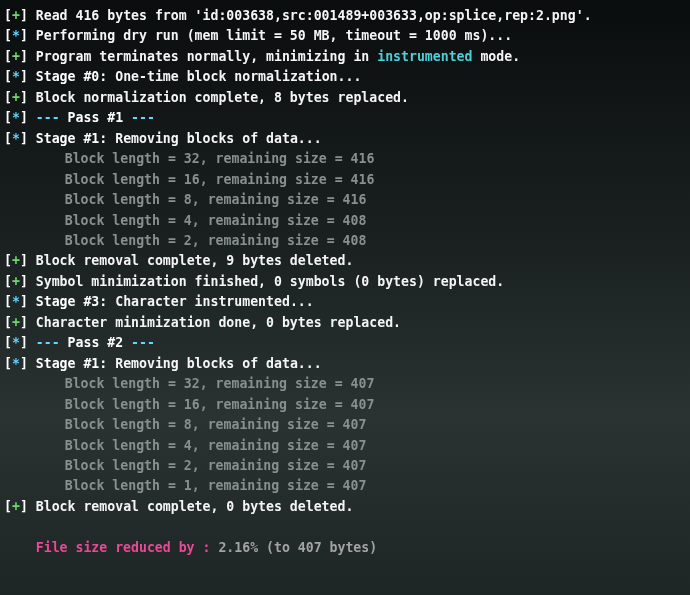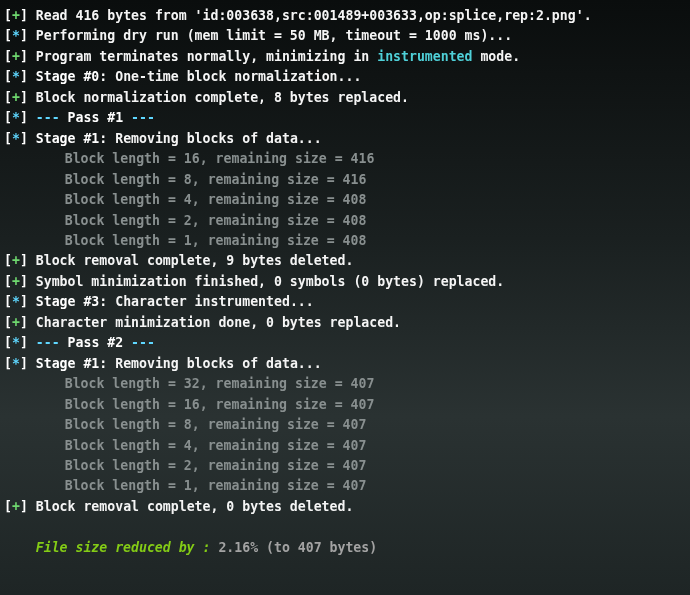--- a/index.html
+++ b/index.html
@@ -19,40 +19,40 @@
     .line { white-space: pre; }
     .tag-green { color: #6fd96f; }
     .tag-cyan { color: #5fd7ff; }
     .tag-white { color: #ffffff; }
     .txt-white { color: #f5f5f5; }
     .txt-bold { color: #ffffff; font-weight: 700; margin-top: 20px; }
     .txt-cyan { color: #4fd0d8; }
     .txt-gray { color: #888f8f; }
     .indent1 { padding-left: 4.6em; }
     .stat-row { white-space: pre; }
-    .stat-label { color: #84cc16; font-style: italic; }
+    .stat-label { color: #ec4899; }
     .stat-val { color: #a3a3a3; }
     .spacer { height: 1.55em; }
   </style>
 </head>
 <body>
 
 <div id="term">
     <div class="line"><span><span class="tag-white">[</span><span class="tag-green">+</span><span class="tag-white">] </span></span><span class="txt-white">Read 416 bytes from 'id:003638,src:001489+003633,op:splice,rep:2.png'.</span></div>
     <div class="line"><span><span class="tag-white">[</span><span class="tag-cyan">*</span><span class="tag-white">] </span></span><span class="txt-white">Performing dry run (mem limit = 50 MB, timeout = 1000 ms)...</span></div>
     <div class="line"><span><span class="tag-white">[</span><span class="tag-green">+</span><span class="tag-white">] </span></span><span class="txt-white">Program terminates normally, minimizing in </span><span class="txt-cyan">instrumented</span><span class="txt-white"> mode.</span></div>
     <div class="line"><span><span class="tag-white">[</span><span class="tag-cyan">*</span><span class="tag-white">] </span></span><span class="txt-bold">Stage #0:</span><span class="txt-white"> One-time block normalization...</span></div>
     <div class="line"><span><span class="tag-white">[</span><span class="tag-green">+</span><span class="tag-white">] </span></span><span class="txt-white">Block normalization complete, 8 bytes replaced.</span></div>
     <div class="line"><span><span class="tag-white">[</span><span class="tag-cyan">*</span><span class="tag-white">] </span></span><span class="tag-cyan">--- </span><span class="txt-bold">Pass #1</span><span class="tag-cyan"> ---</span></div>
     <div class="line"><span><span class="tag-white">[</span><span class="tag-cyan">*</span><span class="tag-white">] </span></span><span class="txt-bold">Stage #1:</span><span class="txt-white"> Removing blocks of data...</span></div>
+    <div class="line indent1"><span class="txt-gray">Block length = 32, remaining size = 416</span></div>
     <div class="line indent1"><span class="txt-gray">Block length = 16, remaining size = 416</span></div>
     <div class="line indent1"><span class="txt-gray">Block length = 8, remaining size = 416</span></div>
     <div class="line indent1"><span class="txt-gray">Block length = 4, remaining size = 408</span></div>
     <div class="line indent1"><span class="txt-gray">Block length = 2, remaining size = 408</span></div>
-    <div class="line indent1"><span class="txt-gray">Block length = 1, remaining size = 408</span></div>
     <div class="line"><span><span class="tag-white">[</span><span class="tag-green">+</span><span class="tag-white">] </span></span><span class="txt-white">Block removal complete, 9 bytes deleted.</span></div>
     <div class="line"><span><span class="tag-white">[</span><span class="tag-green">+</span><span class="tag-white">] </span></span><span class="txt-white">Symbol minimization finished, 0 symbols (0 bytes) replaced.</span></div>
     <div class="line"><span><span class="tag-white">[</span><span class="tag-cyan">*</span><span class="tag-white">] </span></span><span class="txt-bold">Stage #3:</span><span class="txt-white"> Character instrumented...</span></div>
     <div class="line"><span><span class="tag-white">[</span><span class="tag-green">+</span><span class="tag-white">] </span></span><span class="txt-white">Character minimization done, 0 bytes replaced.</span></div>
     <div class="line"><span><span class="tag-white">[</span><span class="tag-cyan">*</span><span class="tag-white">] </span></span><span class="tag-cyan">--- </span><span class="txt-bold">Pass #2</span><span class="tag-cyan"> ---</span></div>
     <div class="line"><span><span class="tag-white">[</span><span class="tag-cyan">*</span><span class="tag-white">] </span></span><span class="txt-bold">Stage #1:</span><span class="txt-white"> Removing blocks of data...</span></div>
     <div class="line indent1"><span class="txt-gray">Block length = 32, remaining size = 407</span></div>
     <div class="line indent1"><span class="txt-gray">Block length = 16, remaining size = 407</span></div>
     <div class="line indent1"><span class="txt-gray">Block length = 8, remaining size = 407</span></div>
     <div class="line indent1"><span class="txt-gray">Block length = 4, remaining size = 407</span></div>

